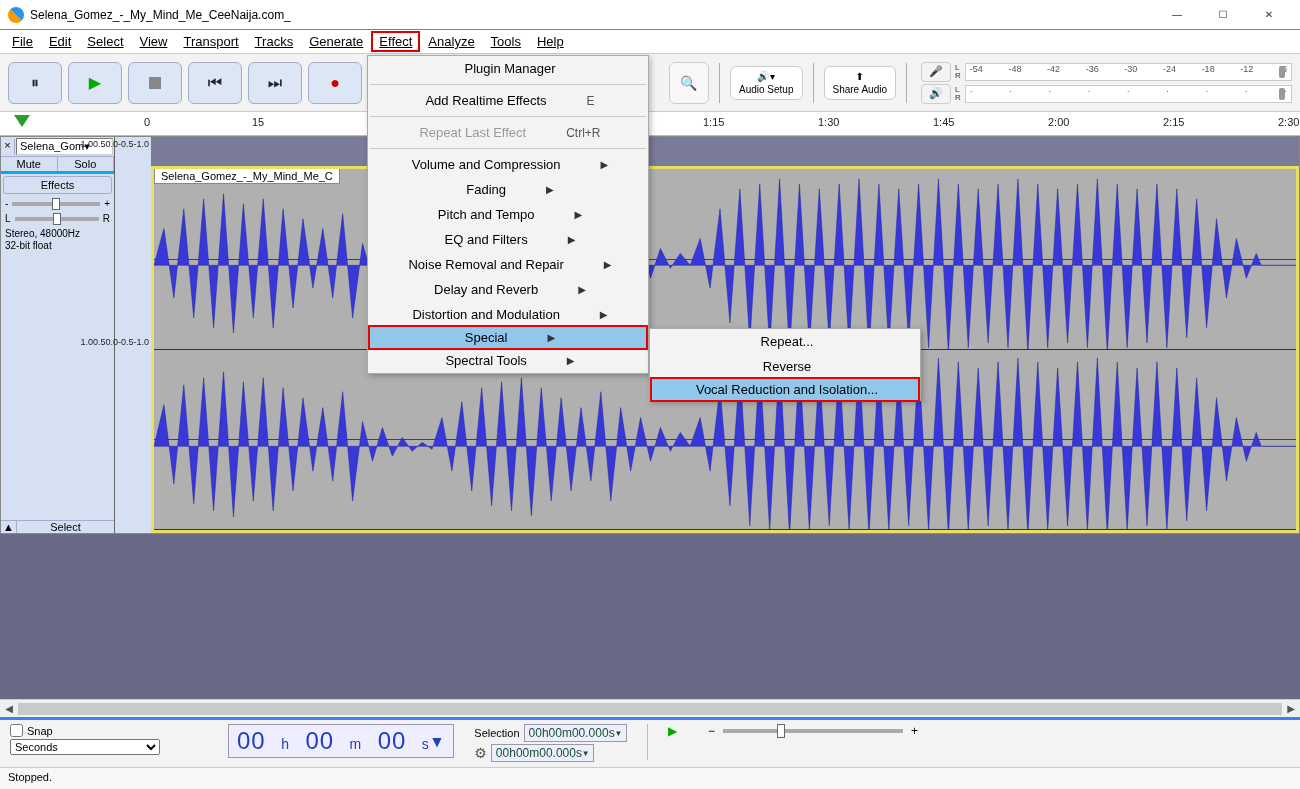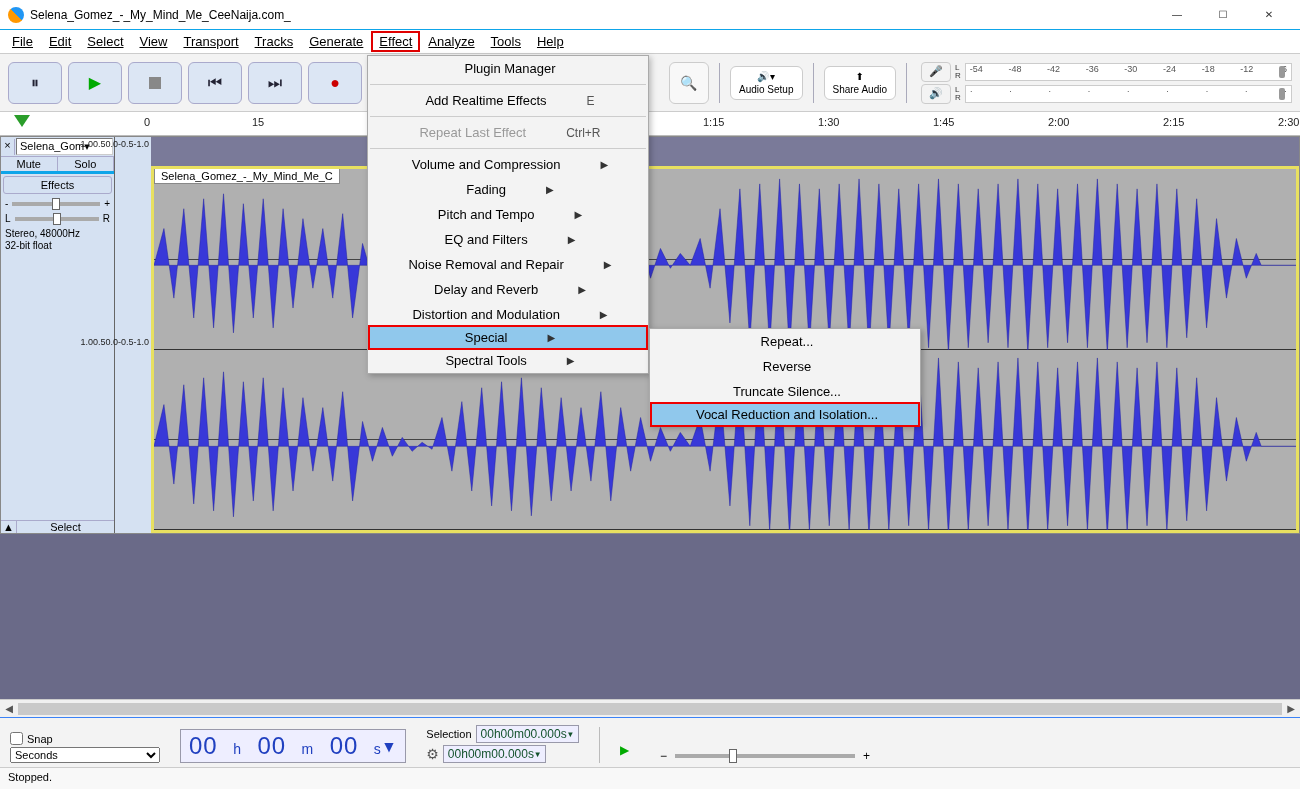--- a/index.html
+++ b/index.html
@@ -68,25 +68,25 @@
 
 .below-tracks{background:#6a6a88;flex:1;}
 
 
 .hscroll{height:18px;background:#f0f0f0;display:flex;align-items:center;border-top:1px solid #ccc;}
 .hscroll .arrow{width:18px;text-align:center;font-size:10px;color:#555;}
 .hscroll .track{flex:1;background:#e6e6e6;height:12px;position:relative;}
 .hscroll .thumb{position:absolute;left:0;width:100%;height:12px;background:#c9c9c9;}
 
 
-.bottom-bar{height:50px;background:#f3f3f3;border-top:1px solid #3b82f6;display:flex;align-items:flex-end;padding:4px 10px;gap:20px;font-size:12px;}
+.bottom-bar{height:50px;background:#f3f3f3;border-top:3px solid #3b82f6;display:flex;align-items:flex-start;padding:4px 10px;gap:20px;font-size:12px;}
 .snap-box{display:flex;flex-direction:column;gap:2px;}
 .snap-box label{display:flex;align-items:center;gap:4px;font-size:11px;}
 .snap-box select{font-size:11px;width:150px;}
-.time-display{font-family: 'Segoe UI', monospace;font-size:24px;color:#2040c0;background:#eef;border:1px solid #99a;padding:2px 8px;letter-spacing:1px;}
+.time-display{font-family: 'Segoe UI', monospace;font-size:24px;color:#2040c0;background:#eef;border:1px solid #99a;padding:2px 8px;letter-spacing:1px;margin-left:48px;}
 .time-display .unit{font-size:14px;}
 .sel-block{display:flex;flex-direction:column;gap:2px;font-size:11px;}
 .sel-block .row{display:flex;align-items:center;gap:4px;}
 .sel-block .tc{font-family:monospace;background:#eef;border:1px solid #99a;padding:1px 4px;font-size:12px;color:#14532d;}
 .gear{font-size:14px;color:#555;}
 .play-mini{width:20px;height:20px;color:#0a0;}
 .tempo-slider{width:180px;height:4px;background:#aaa;position:relative;}
 .tempo-slider .knob{width:8px;height:14px;background:#fff;border:1px solid #666;position:absolute;left:30%;top:-5px;}
 
 
@@ -369,19 +369,16 @@
     </div>
 </div>
 
 <div class="dropdown" id="special-menu">
   <div class="dd-item">
       <span>Repeat...</span>
     </div>
   <div class="dd-item">
       <span>Reverse</span>
     </div>
-  <div class="dd-item">
-      <span>Truncate Silence...</span>
-    </div>
   <div class="dd-item selected-blue hl-red">
       <span>Vocal Reduction and Isolation...</span>
     </div>
 </div>
 
 </body></html>

